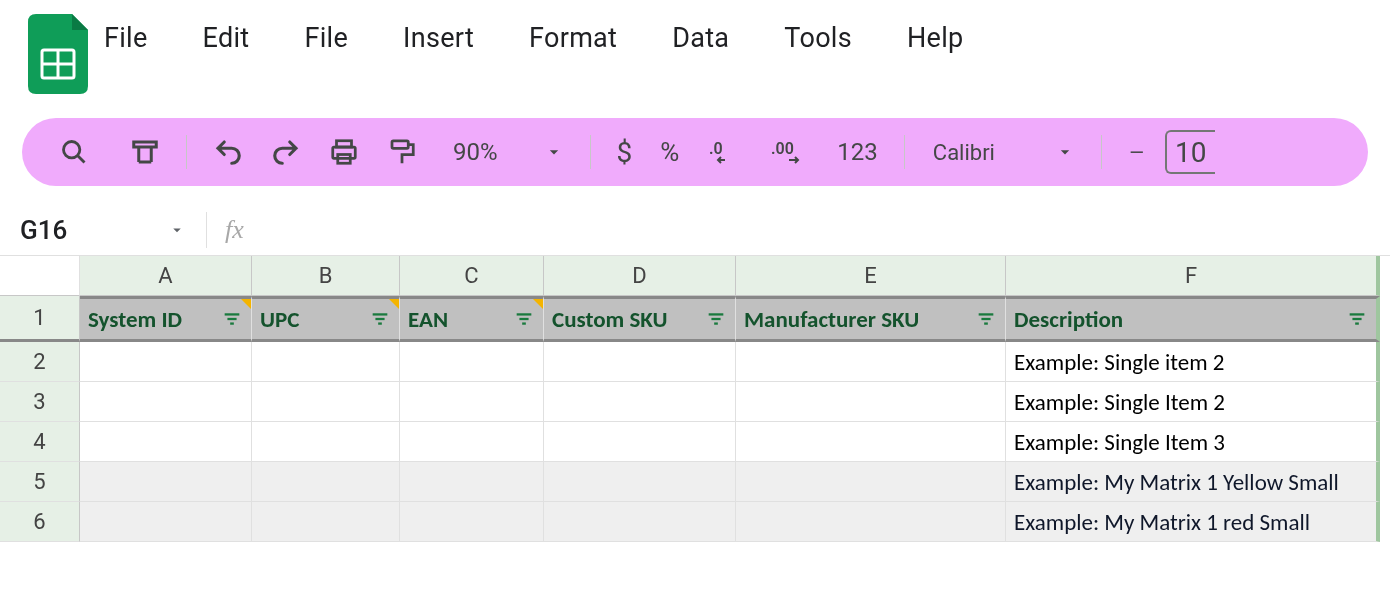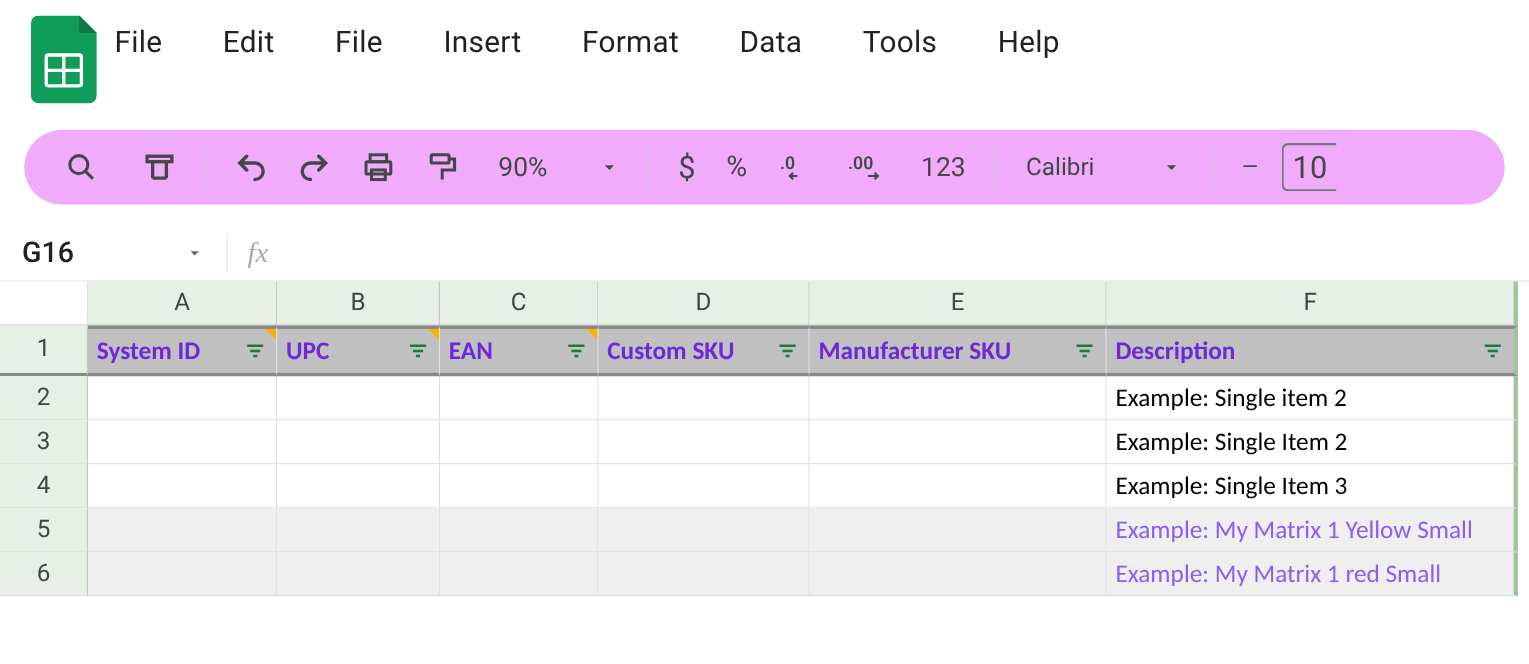--- a/index.html
+++ b/index.html
@@ -206,42 +206,42 @@
       align-items: center;
       font-size: 23px;
       flex-shrink: 0;
       overflow: hidden;
       white-space: nowrap;
       font-family: Calibri, Arial, sans-serif;
     }
     .header-cell {
       background: #c0c0c0;
       font-weight: 700;
-      color: #6d28d9;
+      color: #14532d;
       border-top: 3px solid #888;
       border-bottom: 3px solid #888;
       position: relative;
       justify-content: space-between;
     }
     .header-cell .note-triangle {
       position: absolute;
       top: 0;
       right: 0;
       width: 0;
       height: 0;
       border-left: 10px solid transparent;
       border-top: 10px solid #f4b400;
     }
     .filter-icon {
       color: #1a7a3e;
     }
     .matrix-row {
       background: #efefef;
     }
-    .red-text { color: #8b5cf6; }
+    .red-text { color: #0f172a; }
     
     
     .cA { width: 172px; }
     .cB { width: 148px; }
     .cC { width: 144px; }
     .cD { width: 192px; }
     .cE { width: 270px; }
     .cF { width: 374px; }
   </style>
 </head>

